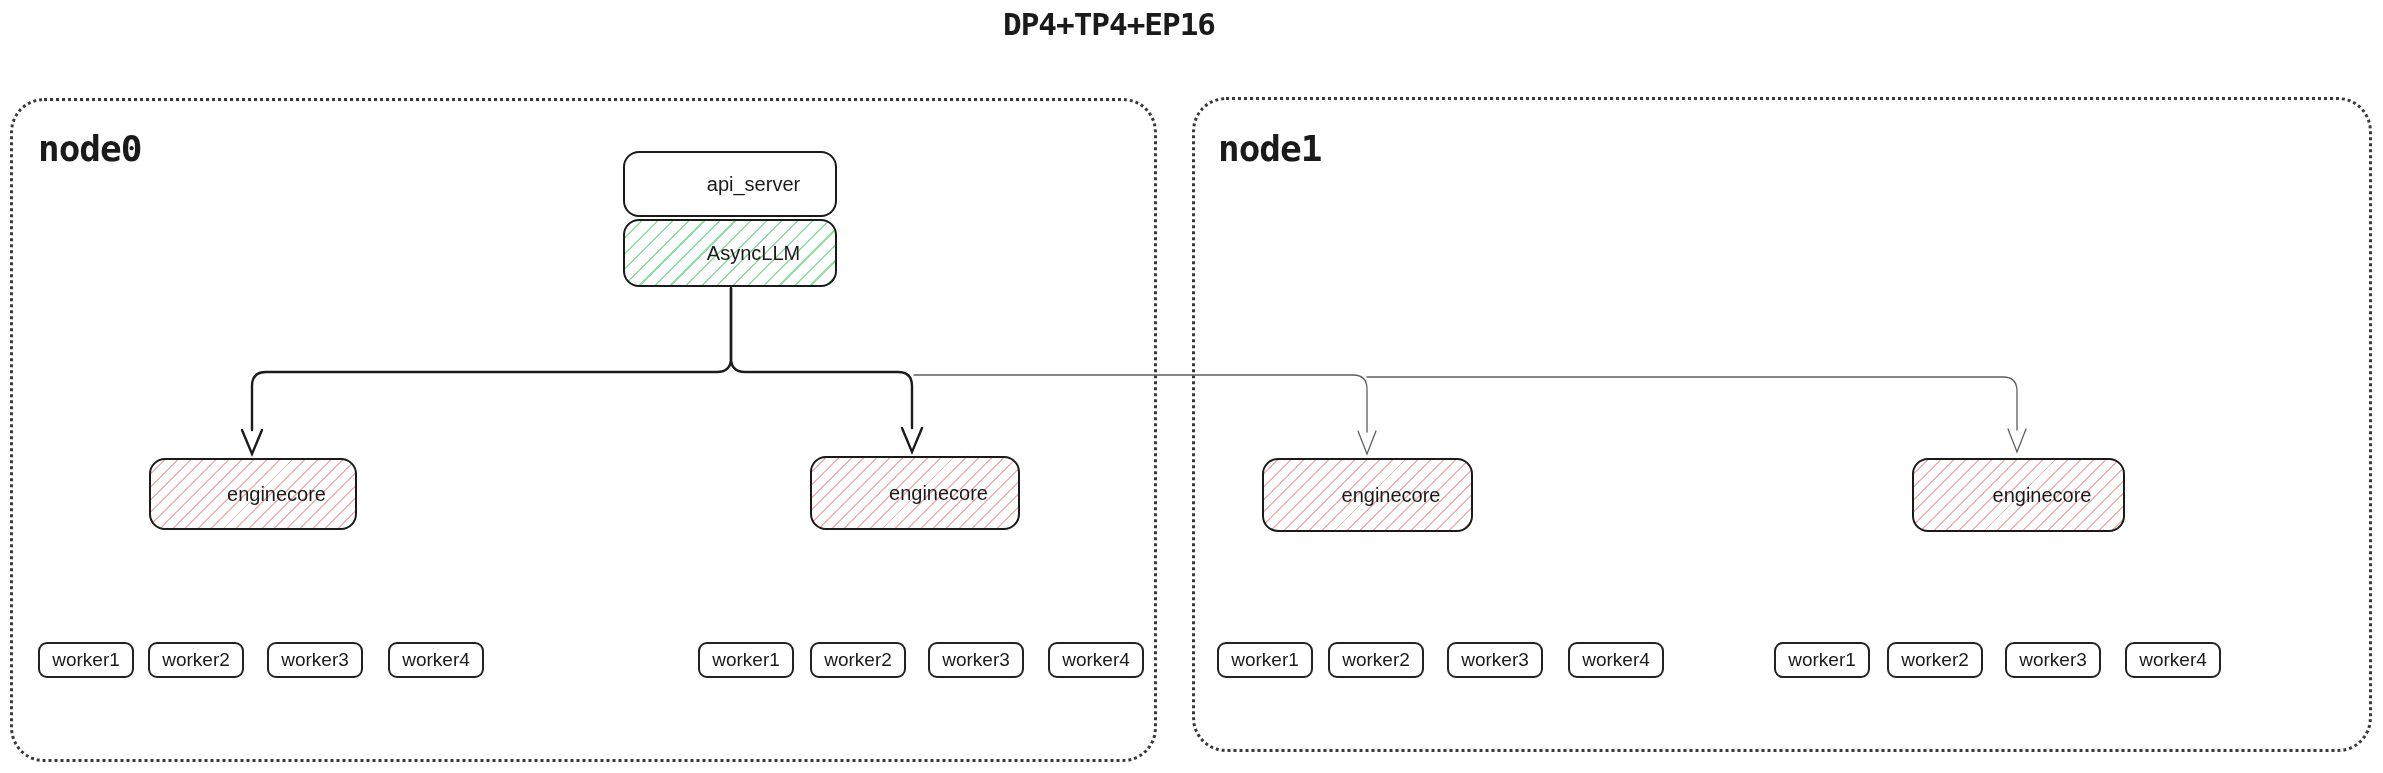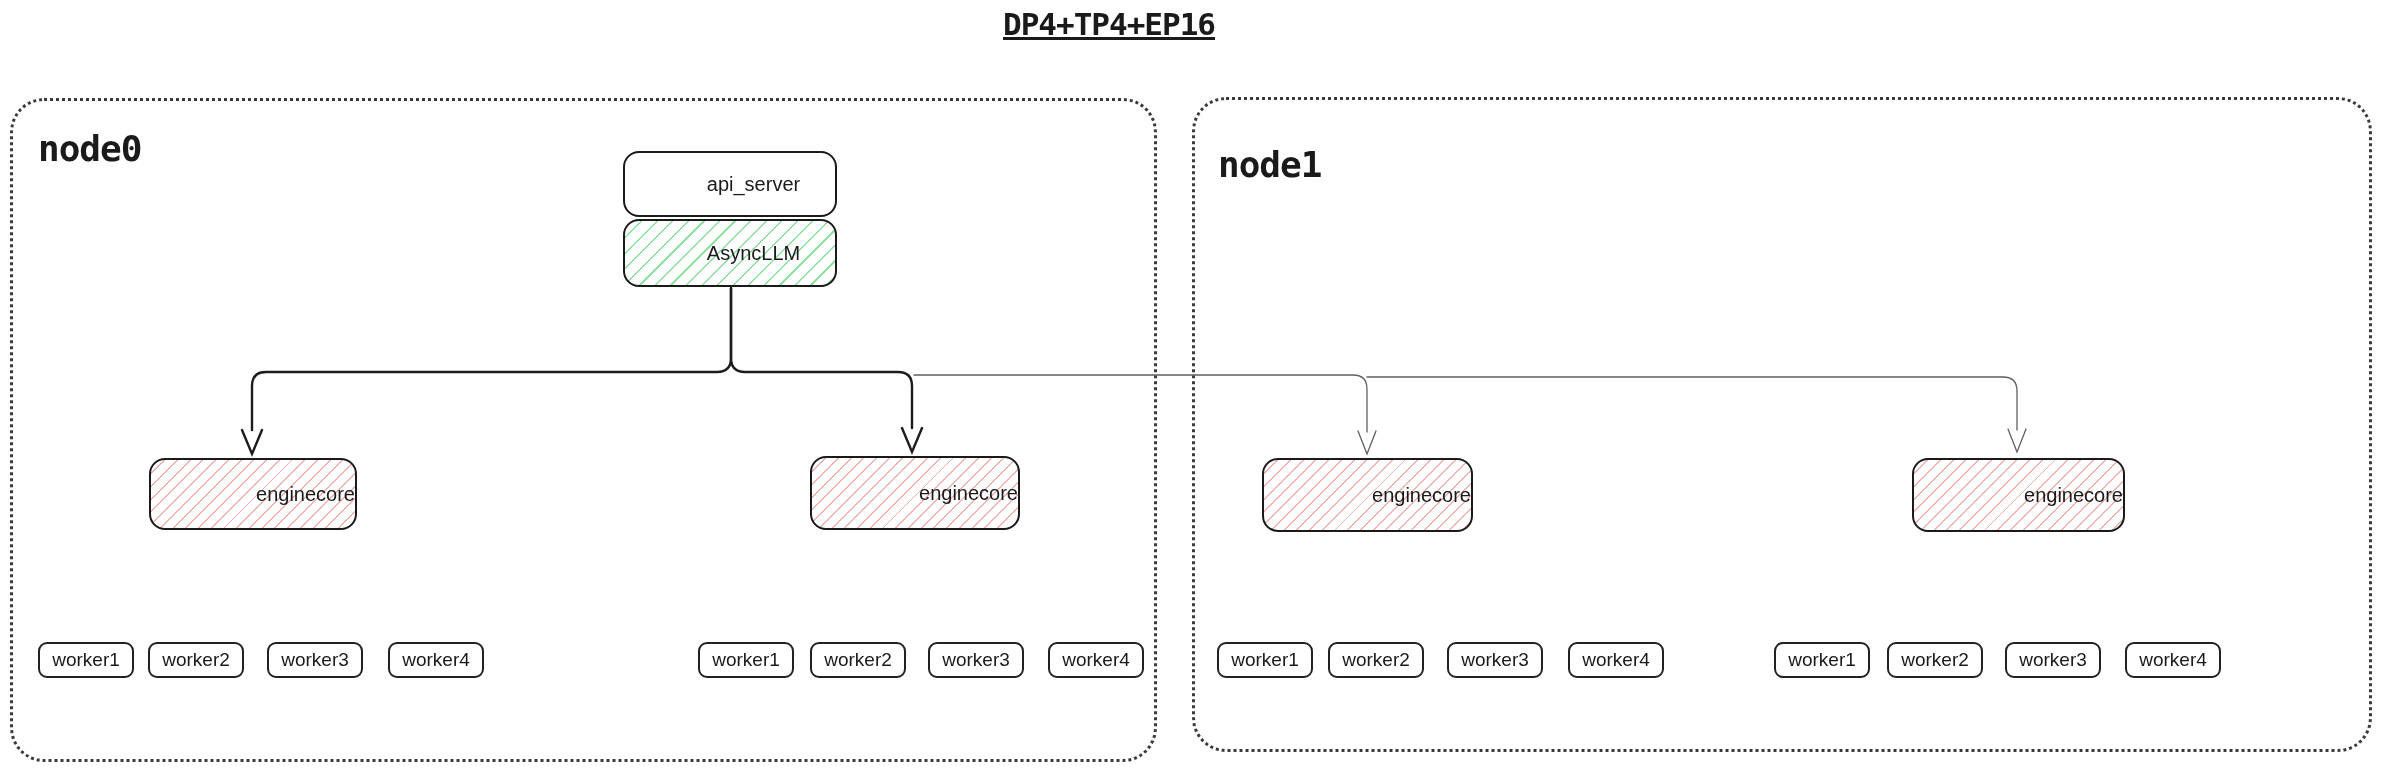--- a/index.html
+++ b/index.html
@@ -3,21 +3,21 @@
 <meta charset="utf-8">
 <style>
   html,body { margin:0; padding:0; background:#ffffff; }
   .canvas {
     position:relative; width:2383px; height:773px; background:#ffffff;
     font-family:"Liberation Sans", sans-serif; color:var(--ink,#1a1a1a); overflow:hidden;
   }
   .title {
     position:absolute; left:1003px; top:6px;
     font-family:"DejaVu Sans Mono", monospace; font-weight:bold;
-    font-size:31px; letter-spacing:-1px; color:var(--ink,#1a1a1a);text-decoration:underline;
+    font-size:31px; letter-spacing:-1px; color:var(--ink,#1a1a1a);
   }
   .node-box {
     position:absolute; border:3px dotted var(--node_border,#3a3a3a);
     border-radius:34px; background:transparent; box-sizing:border-box;
   }
   .node-label {
     position:absolute; font-family:"DejaVu Sans Mono", monospace; font-weight:bold;
     font-size:36px; letter-spacing:-1px; color:var(--ink,#1a1a1a);
   }
   .box {
@@ -30,42 +30,41 @@
     background-image:repeating-linear-gradient(135deg,
       var(--green_hatch,#8fe2a4) 0px, var(--green_hatch,#8fe2a4) 1.6px,
       transparent 1.6px, transparent 11px);
     background-color:#ffffff;
   }
   .hatch-red {
     background-image:repeating-linear-gradient(135deg,
       var(--red_hatch,#f2b3b3) 0px, var(--red_hatch,#f2b3b3) 1.4px,
       transparent 1.4px, transparent 9px);
     background-color:#ffffff;
-    justify-content:flex-end;
   }
   .worker {
     position:absolute; box-sizing:border-box; top:642px; width:96px; height:36px;
     border:2px solid #222222; border-radius:9px; background:#ffffff;
     display:flex; align-items:center; justify-content:center;
     font-size:19px; color:var(--ink,#1a1a1a);text-align:center;
   }
   .edges { position:absolute; left:0; top:0; pointer-events:none; }
 </style>
 </head>
 <body>
 
 <div class="canvas">
 
   <div class="title">DP4+TP4+EP16</div>
 
   <div class="node-box" style="left:10px; top:98px; width:1147px; height:664px;"></div>
   <div class="node-box" style="left:1192px; top:97px; width:1180px; height:655px;"></div>
 
   <div class="node-label" style="left:38px; top:128px;">node0</div>
-  <div class="node-label" style="left:1218px; top:144px;">node1</div>
+  <div class="node-label" style="left:1218px; top:128px;">node1</div>
 
   <svg class="edges" width="2383" height="773" viewBox="0 0 2383 773">
 
     <g stroke="#1c1c1c" stroke-width="2.4" fill="none" stroke-linecap="round">
       <path d="M731 288 L731 358 Q731 372 717 372 L266 372 Q252 372 252 386 L252 430"></path>
       <path d="M242 430 L252 454 L262 430"></path>
       <path d="M731 288 L731 358 Q731 372 745 372 L898 372 Q912 372 912 386 L912 428"></path>
       <path d="M902 428 L912 452 L922 428"></path>
     </g>
 

